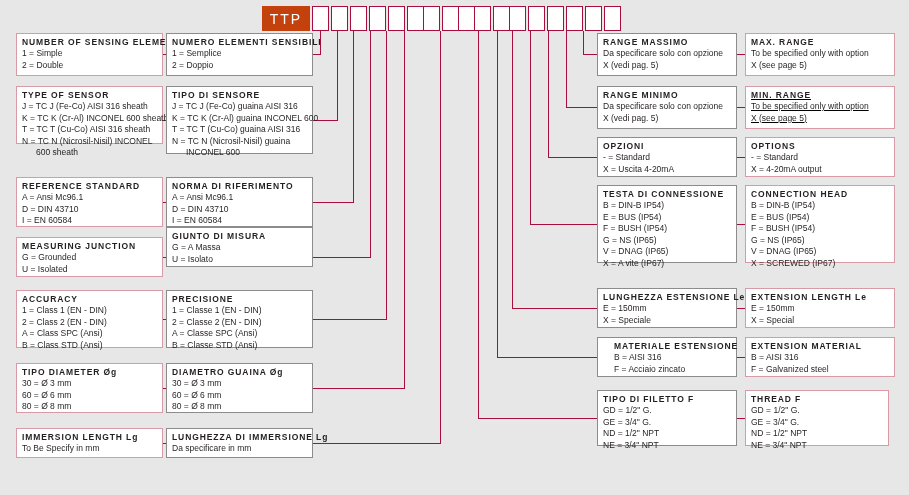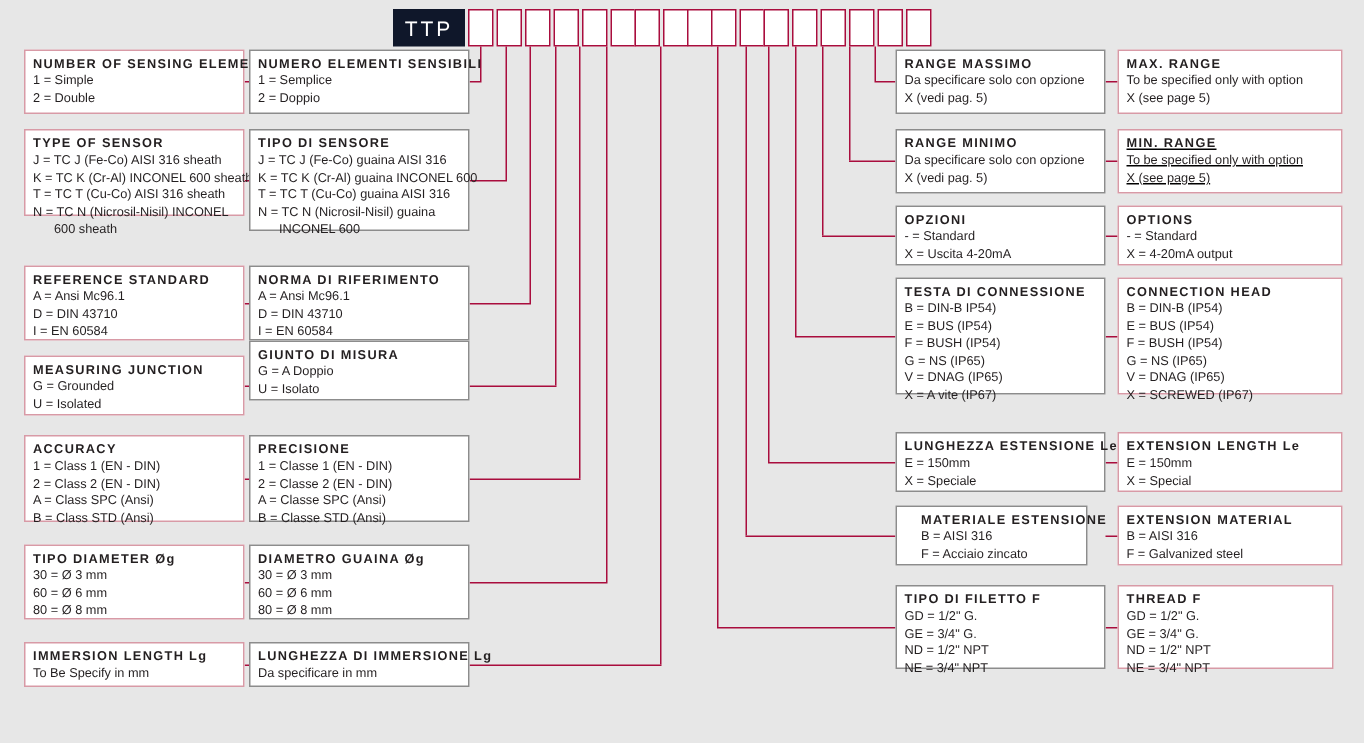--- a/index.html
+++ b/index.html
@@ -8,21 +8,21 @@
     background:#e7e7e7;
     font-family:"Liberation Sans", sans-serif;
     overflow:hidden;
     position:relative;
   }
   #root{position:absolute;inset:0;}
 
   
   .code-strip{position:absolute;left:262px;top:6px;height:26px;display:flex;align-items:flex-start;}
   .ttp-tag{
-    width:48px;height:25px;background:#0f172a;color:#ffffff;
+    width:48px;height:25px;background:#c2410c;color:#ffffff;
     display:flex;align-items:center;justify-content:center;
     font-size:14px;letter-spacing:2px;font-family:"Liberation Sans",sans-serif;
   }
   .code-group{display:flex;margin-left:3px;}
   .code-cell{
     width:17px;height:25px;background:#ffffff;
     border:1px solid #a90d3d;box-sizing:border-box;
   }
   .code-cell + .code-cell{border-left:1px solid #a90d3d;}
   .code-group.joined .code-cell{margin-left:-1px;}
@@ -204,21 +204,21 @@
         <div class="ln ind">INCONEL  600</div>
       </div>
       <div class="box grey" style="left: 166px; top: 177px; width: 147px; height: 50px;">
         <div class="hd">NORMA  DI  RIFERIMENTO</div>
         <div class="ln">A = Ansi  Mc96.1</div>
         <div class="ln">D = DIN  43710</div>
         <div class="ln">I  = EN 60584</div>
       </div>
       <div class="box grey" style="left: 166px; top: 227px; width: 147px; height: 40px;">
         <div class="hd">GIUNTO  DI MISURA</div>
-        <div class="ln">G = A Doppio</div>
+        <div class="ln">G = A Massa</div>
         <div class="ln">U = Isolato</div>
       </div>
       <div class="box grey" style="left: 166px; top: 290px; width: 147px; height: 58px;">
         <div class="hd">PRECISIONE</div>
         <div class="ln">1 = Classe  1 (EN  -  DIN)</div>
         <div class="ln">2 = Classe  2 (EN  -  DIN)</div>
         <div class="ln">A = Classe  SPC  (Ansi)</div>
         <div class="ln">B = Classe  STD  (Ansi)</div>
       </div>
       <div class="box grey" style="left: 166px; top: 363px; width: 147px; height: 50px;">
@@ -253,21 +253,21 @@
         <div class="ln">F = BUSH  (IP54)</div>
         <div class="ln">G = NS  (IP65)</div>
         <div class="ln">V = DNAG  (IP65)</div>
         <div class="ln">X = A vite  (IP67)</div>
       </div>
       <div class="box grey" style="left: 597px; top: 288px; width: 140px; height: 40px;">
         <div class="hd">LUNGHEZZA  ESTENSIONE  Le</div>
         <div class="ln">E = 150mm</div>
         <div class="ln">X = Speciale</div>
       </div>
-      <div class="box grey" style="left: 597px; top: 337px; width: 128px; height: 40px; padding-left: 16px;">
+      <div class="box grey" style="left: 597px; top: 337px; width: 140px; height: 40px; padding-left: 16px;">
         <div class="hd">MATERIALE  ESTENSIONE</div>
         <div class="ln">B = AISI 316</div>
         <div class="ln">F = Acciaio  zincato</div>
       </div>
       <div class="box grey" style="left: 597px; top: 390px; width: 140px; height: 56px;">
         <div class="hd">TIPO  DI FILETTO  F</div>
         <div class="ln">GD = 1/2"  G.</div>
         <div class="ln">GE = 3/4"  G.</div>
         <div class="ln">ND = 1/2"  NPT</div>
         <div class="ln">NE = 3/4"  NPT</div>

